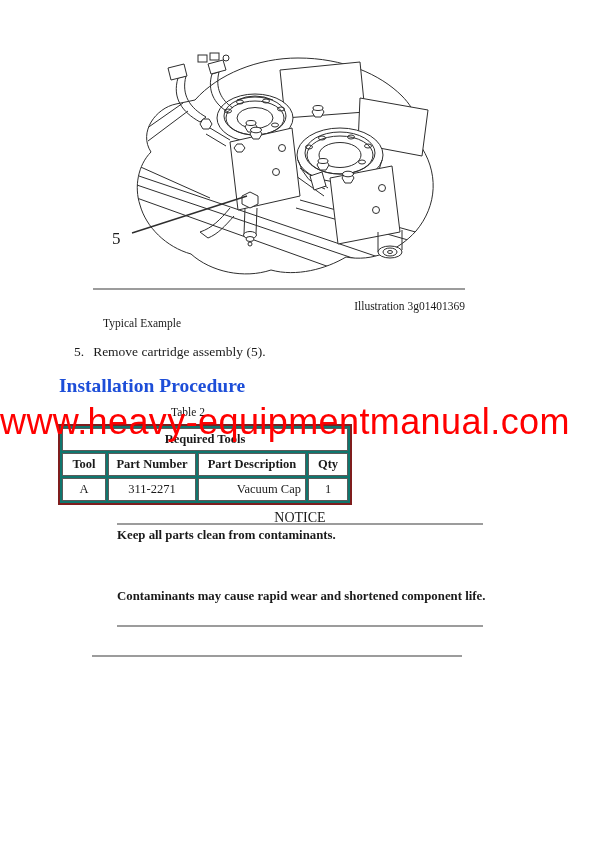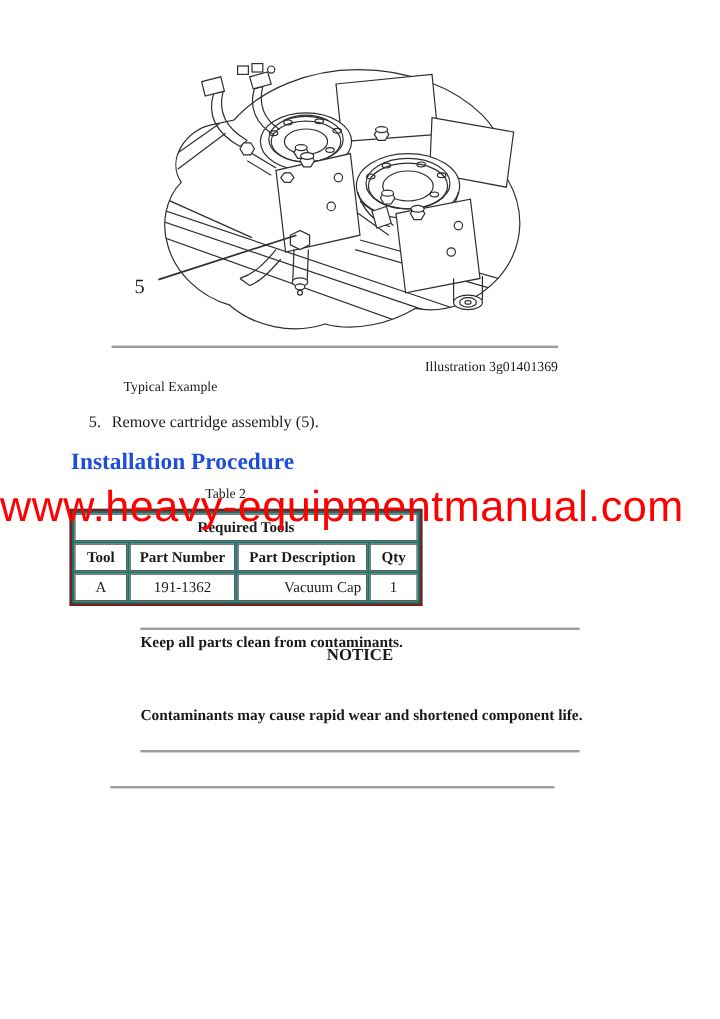--- a/index.html
+++ b/index.html
@@ -28,21 +28,21 @@
   .t-title{text-align:center;font-weight:bold;}
   th{font-weight:bold;text-align:center;}
   .w-tool{width:34px;} .w-pn{width:78px;} .w-pd{width:98px;} .w-qty{width:30px;}
   .ctr{text-align:center;} .lft{text-align:right;padding-left:6px;}
   
   #watermark{left:0;top:402px;width:548px;text-align:center;z-index:10;
     font-family:"Liberation Sans", sans-serif;font-size:36px;line-height:40px;
     letter-spacing:0.4px;white-space:nowrap;}
   
   #rule-notice-top{left:117px;top:523px;width:366px;}
-  #notice-title{left:117px;top:539px;width:366px;text-align:center;font-size:14px;font-weight:bold;}
+  #notice-title{left:117px;top:510px;width:366px;text-align:center;font-size:14px;font-weight:normal;}
   .notice-p{left:117px;width:380px;font-size:12.8px;font-weight:bold;}
   #notice-p1{top:528px;}
   #notice-p2{top:589px;}
   #rule-notice-bottom{left:117px;top:625px;width:366px;}
   #rule-bottom{left:92px;top:655px;width:370px;}
   svg text{font-family:"Liberation Serif", serif;}
 </style>
 </head>
 <body>
 
@@ -193,21 +193,21 @@
       <td class="t-title" colspan="4">Required Tools</td>
     </tr>
     <tr>
       <th class="w-tool">Tool</th>
       <th class="w-pn">Part Number</th>
       <th class="w-pd">Part Description</th>
       <th class="w-qty">Qty</th>
     </tr>
     <tr>
       <td class="ctr">A</td>
-      <td class="ctr">191-1362</td>
+      <td class="ctr">311-2271</td>
       <td class="lft">Vacuum Cap</td>
       <td class="ctr">1</td>
     </tr>
   </tbody>
     </table>
 </div>
 
 <div class="abs" id="watermark" style="color: rgb(255, 0, 0);">www.heavy-equipmentmanual.com</div>
 
 <div class="abs rule" id="rule-notice-top"></div>

